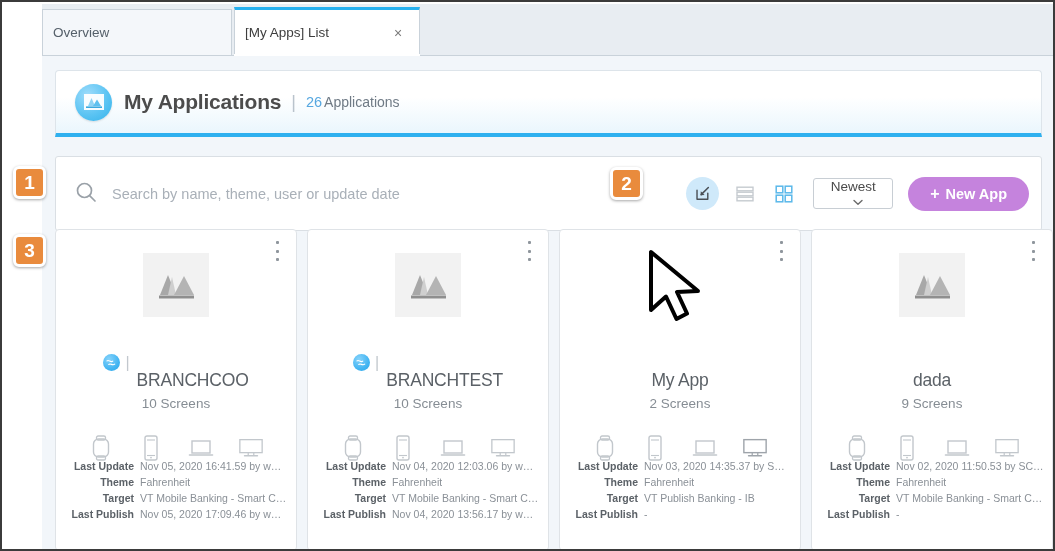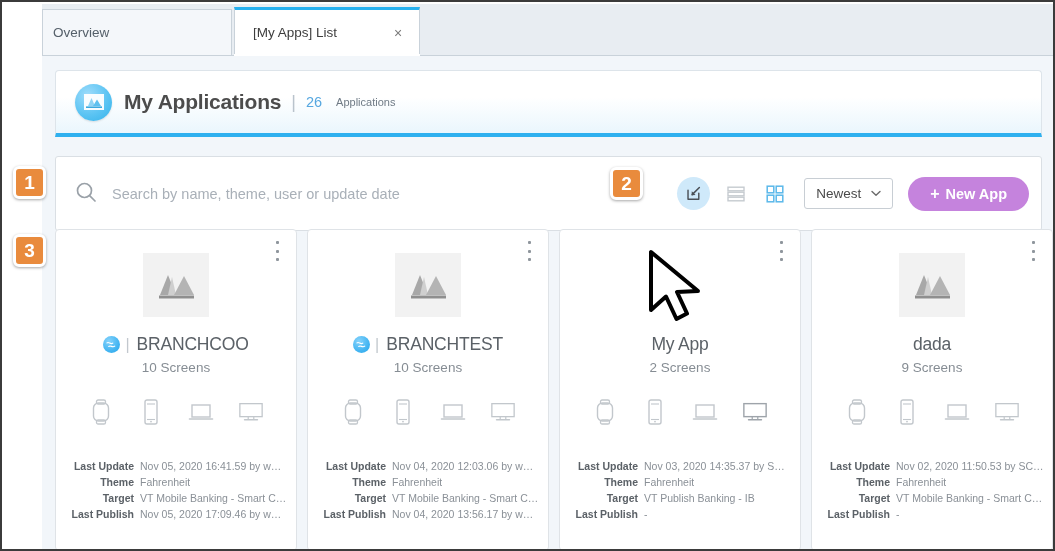--- a/index.html
+++ b/index.html
@@ -69,21 +69,21 @@
   .tab.inactive {
     left: 0px;
     width: 190px;
     padding-left: 10px;
     background: #f4f7fa;
     color: #55606a;
   }
   .tab.active {
     left: 192px;
     width: 186px;
-    padding-left: 18px;
+    padding-left: 10px;
     background: #ffffff;
     color: #3d3d3d;
     border-top: 3px solid #27b1ef;
     height: 48px;
     top: 3px;
     z-index: 3;
   }
   .tab-close {
     position: absolute;
     right: 14px;
@@ -139,23 +139,23 @@
     margin: 0 10px;
     color: #b9c3cc;
     font-size: 18px;
     font-weight: 300;
   }
   #header-count {
     font-size: 14.5px;
     color: #56a7e0;
   }
   #header-count-label {
-    font-size: 11px;
+    font-size: 14px;
     color: #6f7a85;
-    margin-left: 14px;
+    margin-left: 2px;
   }
 
   
   #toolbar {
     position: absolute;
     left: 13px; top: 152px;
     width: 987px;
     height: 75px;
     box-sizing: border-box;
     background: #ffffff;
@@ -207,20 +207,21 @@
     border: 1px solid #c8ced4;
     border-radius: 3px;
     background: #ffffff;
     display: flex; align-items: center;
     padding: 0 11px;
     font-size: 13.5px;
     color: #4a4a4a;
     cursor: pointer;
     min-width: 80px;
     justify-content: space-between;
+    flex-direction: column;
   }
   #sort-caret {
     margin-left: 10px;
     font-size: 10px;
     color: #6b6b6b;
   }
   #new-app-btn {
     margin-left: 15px;
     height: 34px;
     box-sizing: border-box;
@@ -303,20 +304,21 @@
   .card-pipe {
     color: #c2c8ce;
     font-size: 16px;
     margin-right: 7px;
     font-weight: 300;
   }
   .card-title {
     font-size: 17.5px;
     color: #5b6167;
     letter-spacing: -0.2px;
+    margin-top: 36px;
   }
   .card-screens {
     margin-top: 5px;
     text-align: center;
     font-size: 13.5px;
     color: #868d94;
   }
   .devices {
     margin-top: 24px;
     display: flex;

